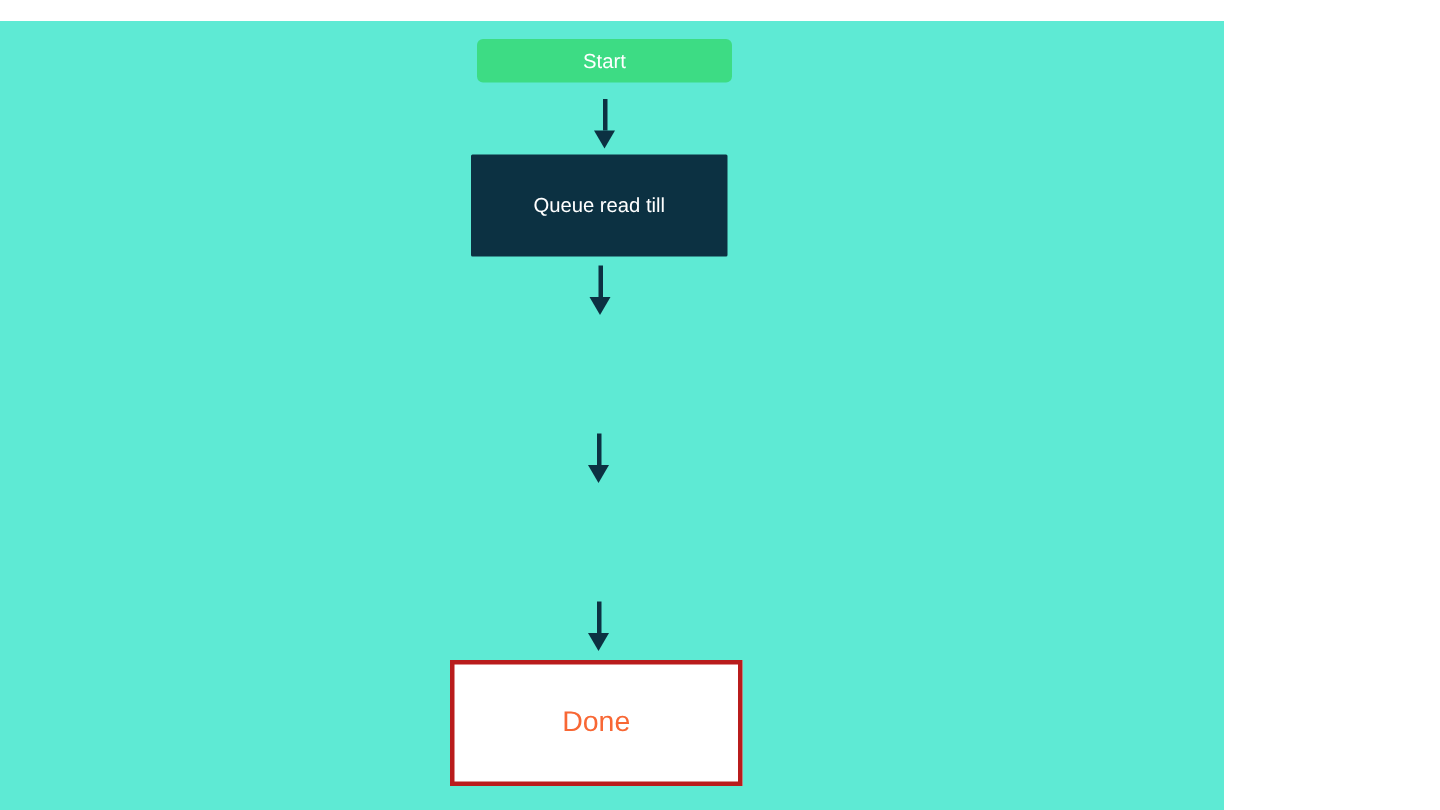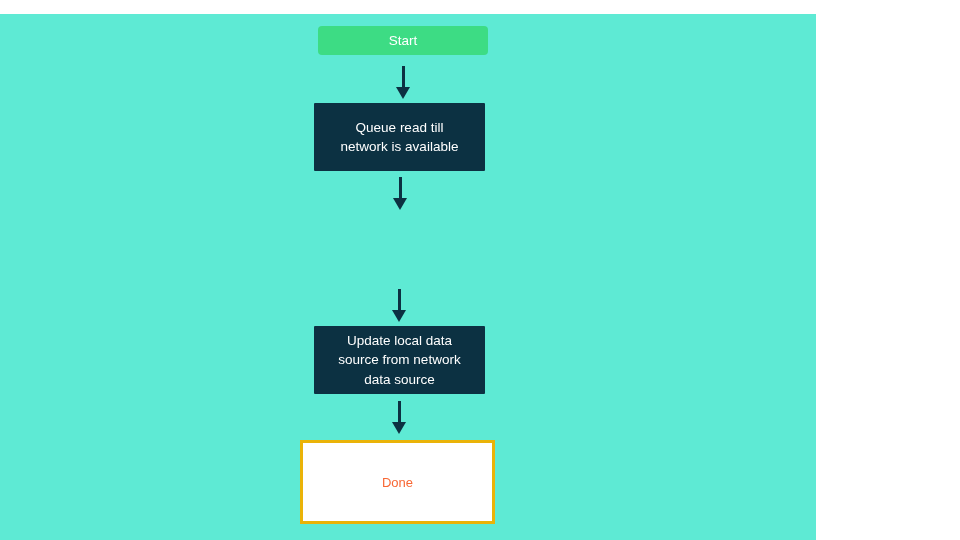--- a/index.html
+++ b/index.html
@@ -43,24 +43,24 @@
     font-size: 13.5px;
     line-height: 19.5px;
   }
   .node-queue   { top: 89px; }
   .node-monitor { top: 200px; }
   .node-update  { top: 312px; }
   .node-done {
     left: 300px; top: 426px;
     width: 195px; height: 84px;
     background: #ffffff;
-    border: 3px solid #eab308;
+    border: 3px solid #b91c1c;
     color: #f86734;
     border-radius: 0;
-    font-size: 13px;
+    font-size: 19px;
   }
   .arrow {
     position: absolute;
     width: 14px;
     display: flex;
     flex-direction: column;
     align-items: center;
   }
   .arrow .shaft {
     width: 3px;
@@ -87,39 +87,33 @@
     <span>Start</span>
   </div>
 
   <div class="arrow arrow-1">
     <div class="shaft"></div>
     <div class="head"></div>
   </div>
 
   <div class="node node-process node-queue">
     <span>Queue read till</span>
-    <span>network is available</span>
   </div>
 
   <div class="arrow arrow-2">
     <div class="shaft"></div>
     <div class="head"></div>
   </div>
 
 
   <div class="arrow arrow-3">
     <div class="shaft"></div>
     <div class="head"></div>
   </div>
 
-  <div class="node node-process node-update">
-    <span>Update local data</span>
-    <span>source from network</span>
-    <span>data source</span>
-  </div>
 
   <div class="arrow arrow-4">
     <div class="shaft"></div>
     <div class="head"></div>
   </div>
 
   <div class="node node-done">
     <span>Done</span>
   </div>
 

